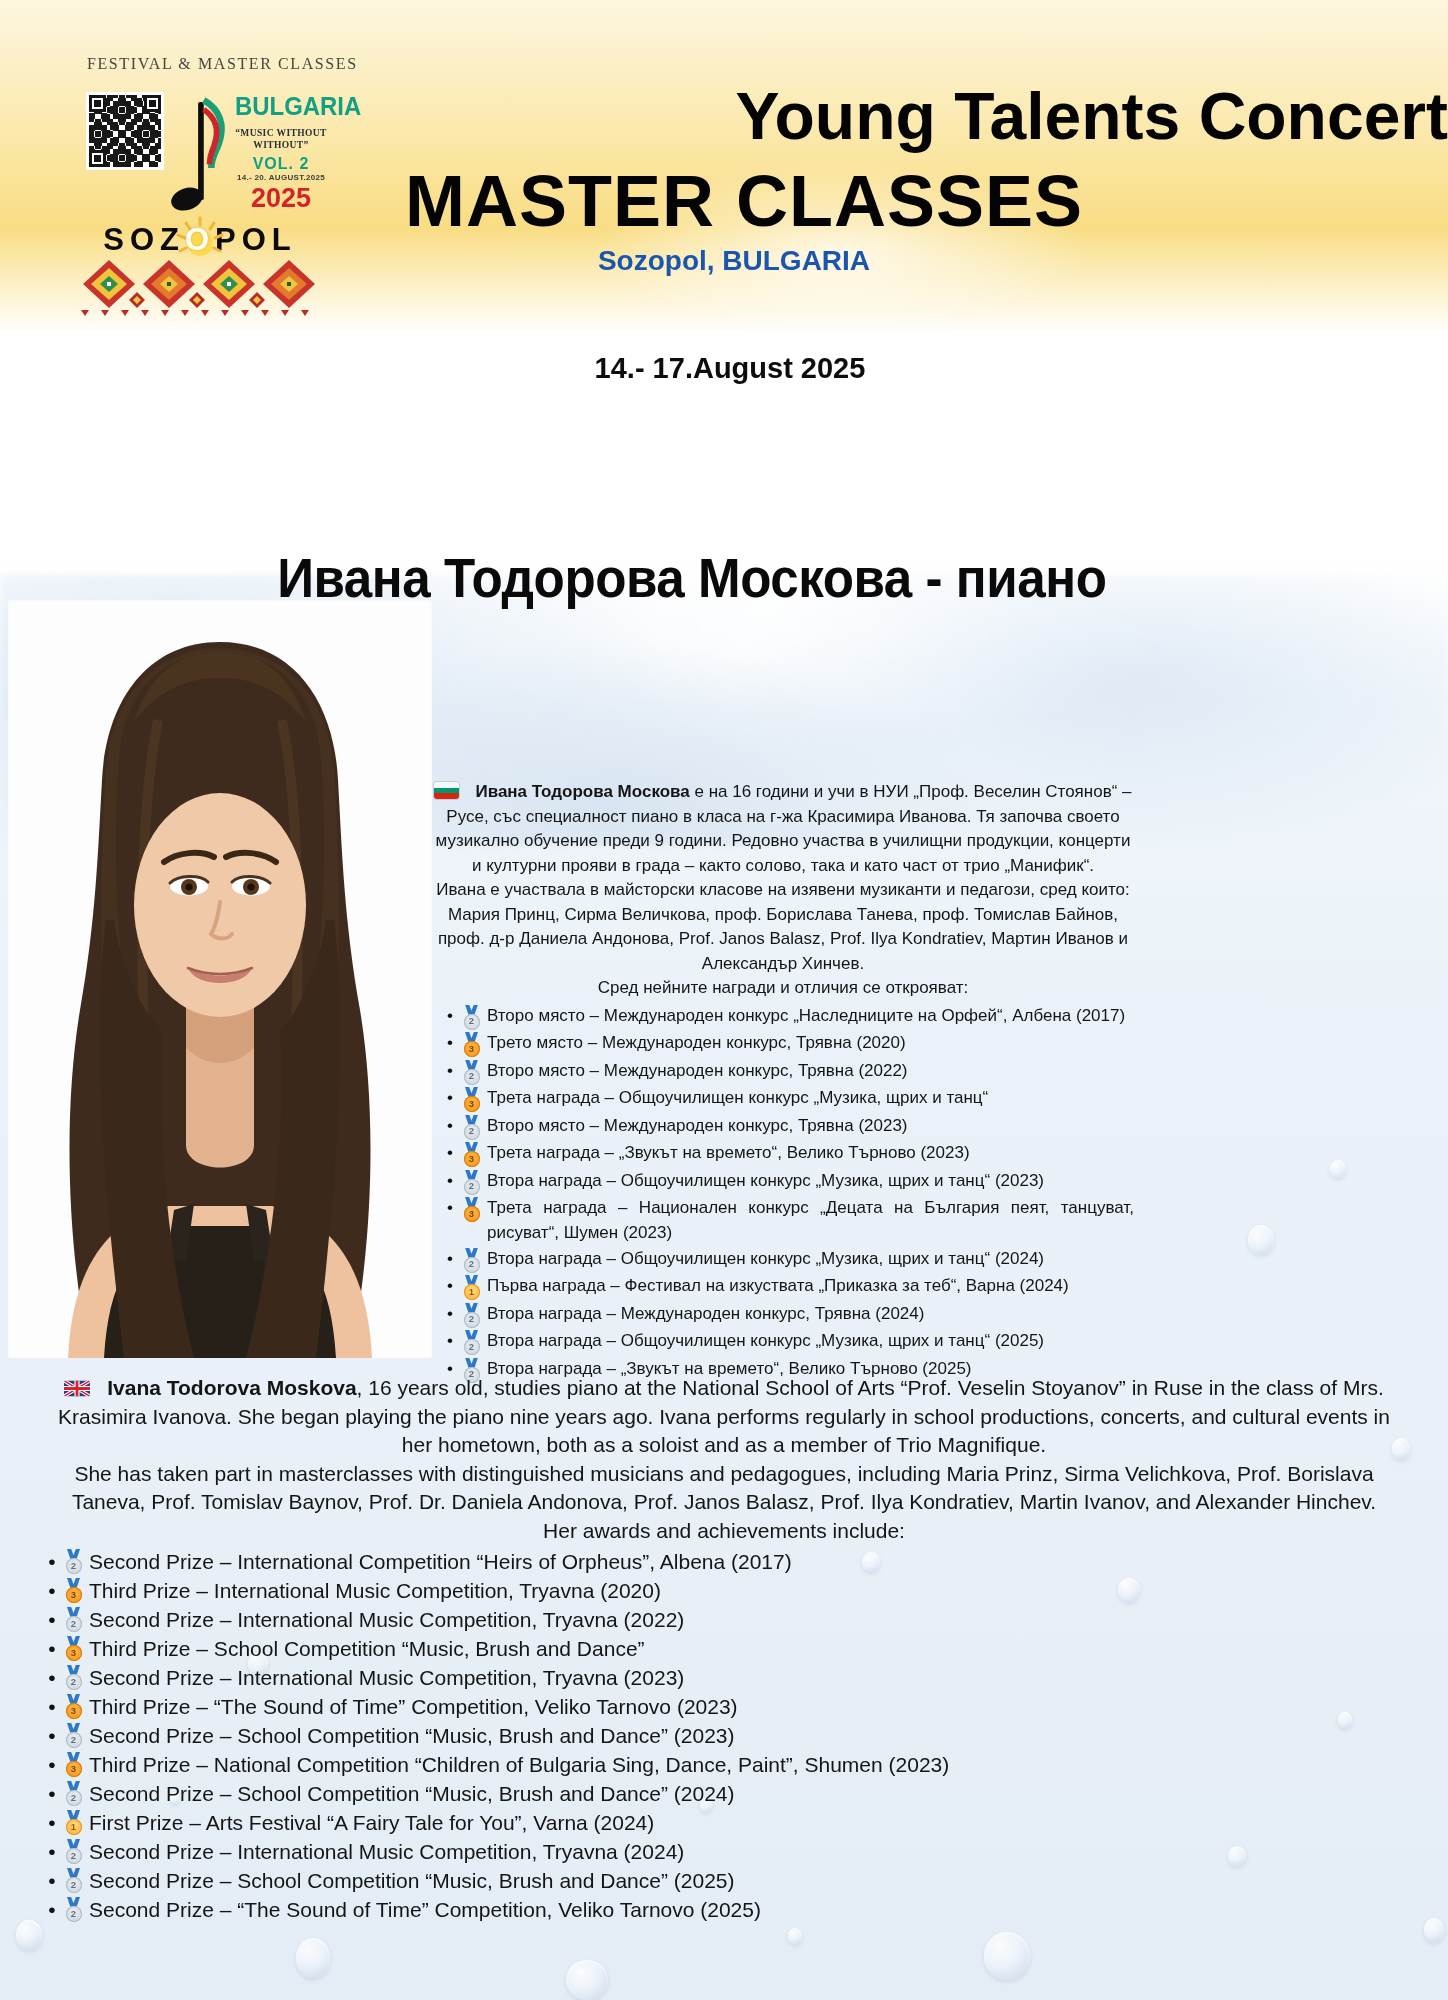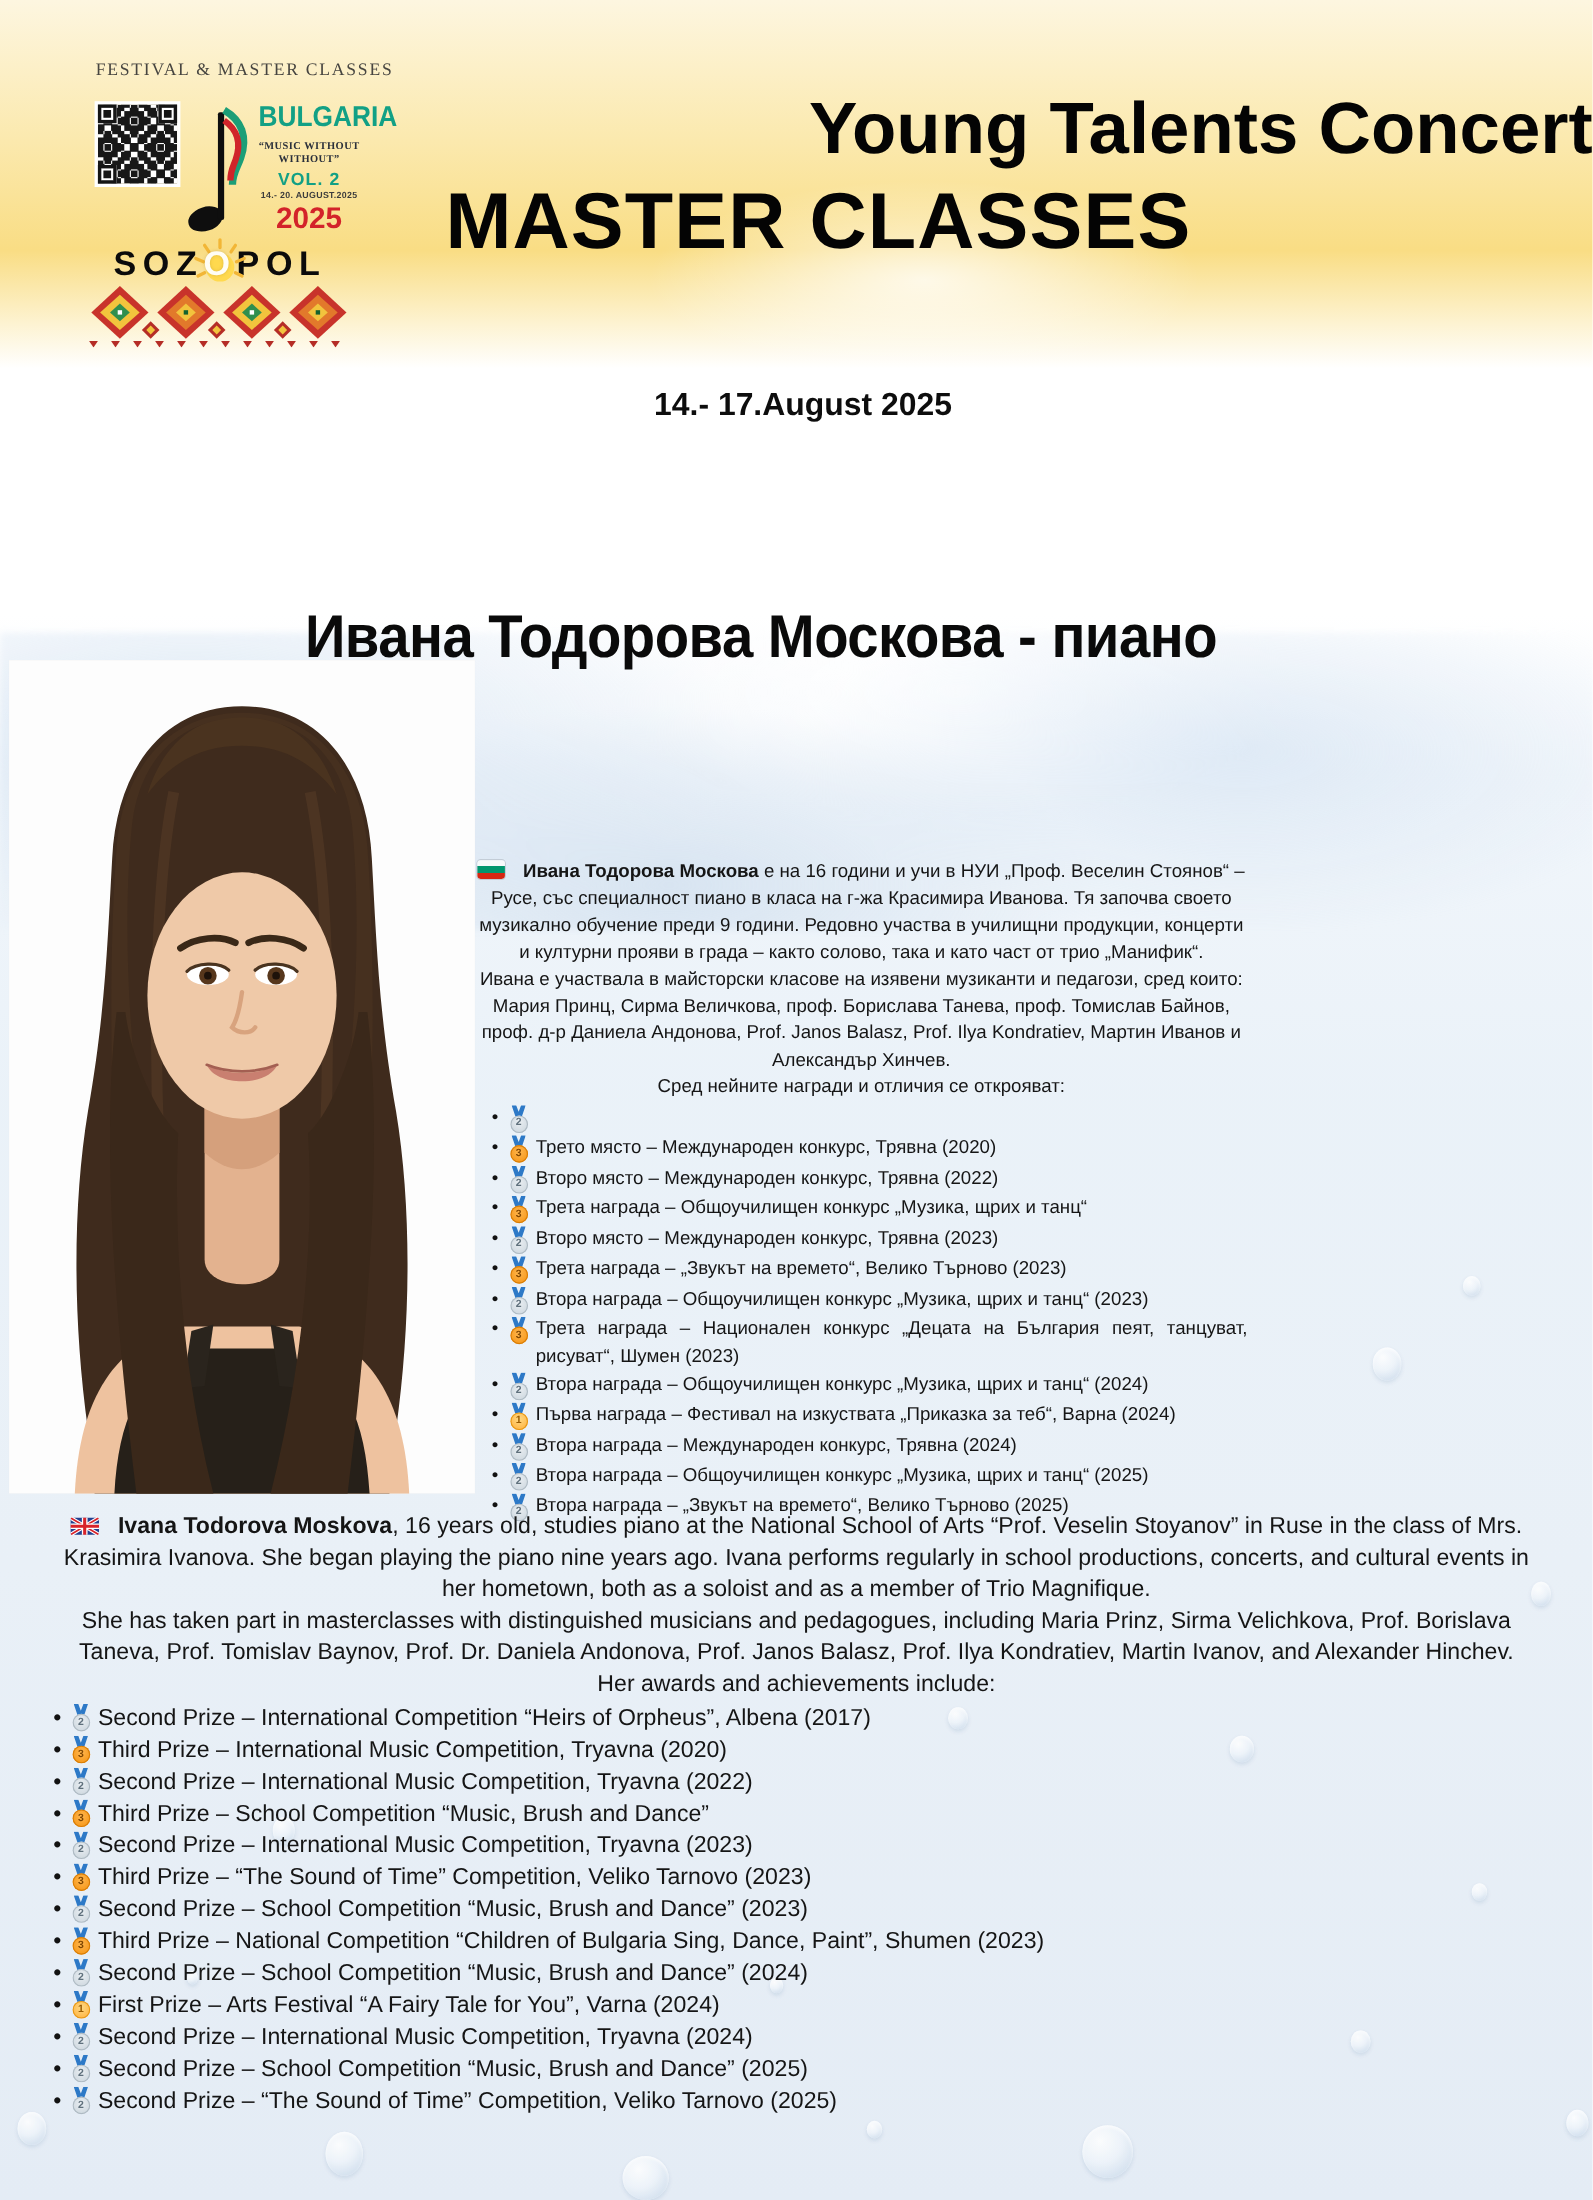--- a/index.html
+++ b/index.html
@@ -205,20 +205,21 @@
         <polygon points="162,52 170,52 166,58"></polygon>
           <polygon points="182,52 190,52 186,58"></polygon>
         <polygon points="202,52 210,52 206,58"></polygon>
           <polygon points="222,52 230,52 226,58"></polygon>
       </g>
     </svg>
   </div>
 
   <div class="title1">Young Talents Concert</div>
   <div class="title2">MASTER CLASSES</div>
+  <div class="subtitle">Sozopol, BULGARIA</div>
   <div class="dates">14.- 17.August 2025</div>
 
   <div class="artist-heading">
     <span class="squeeze">Ивана Тодорова Москова - пиано</span>
   </div>
 
   <div class="photo">
     <svg viewBox="0 0 424 758">
       <rect width="424" height="758" fill="#fdfdfd" stroke="rgba(0,0,0,.03)"></rect>
 
@@ -266,20 +267,21 @@
     <p><span class="flag-bg"></span><b>Ивана Тодорова Москова</b><span> е на 16 години и учи в НУИ „Проф. Веселин Стоянов“ – Русе, със специалност пиано в класа на г-жа Красимира Иванова. Тя започва своето музикално обучение преди 9 години. Редовно участва в училищни продукции, концерти и културни прояви в града – както солово, така и като част от трио „Манифик“.</span></p>
     <p>Ивана е участвала в майсторски класове на изявени музиканти и педагози, сред които: Мария Принц, Сирма Величкова, проф. Борислава Танева, проф. Томислав Байнов, проф. д-р Даниела Андонова, Prof. Janos Balasz, Prof. Ilya Kondratiev, Мартин Иванов и Александър Хинчев.</p>
     <p>Сред нейните награди и отличия се открояват:</p>
     <ul class="awards">
         <li>
           <span class="bullet">•</span>
           <span class="medal silver">
             <span class="rib"></span>
             <span class="disc">2</span>
           </span>
+          <span class="txt">Второ място – Международен конкурс „Наследниците на Орфей“, Албена (2017)</span>
         </li>
         <li>
           <span class="bullet">•</span>
           <span class="medal bronze">
             <span class="rib"></span>
             <span class="disc">3</span>
           </span>
           <span class="txt">Трето място – Международен конкурс, Трявна (2020)</span>
         </li>
         <li>

